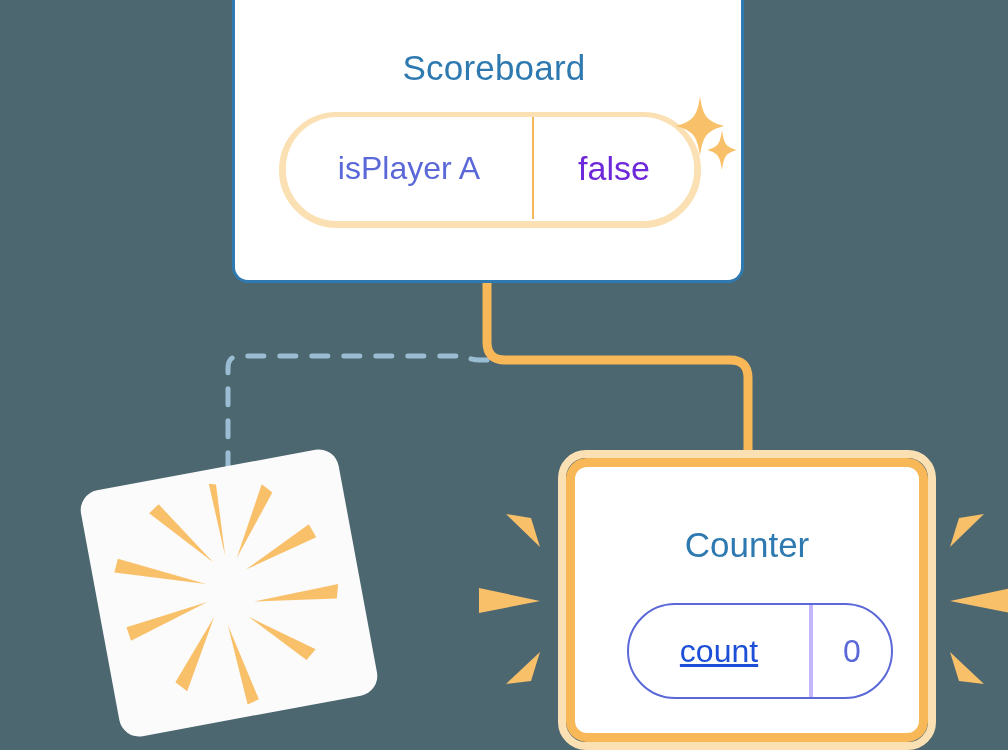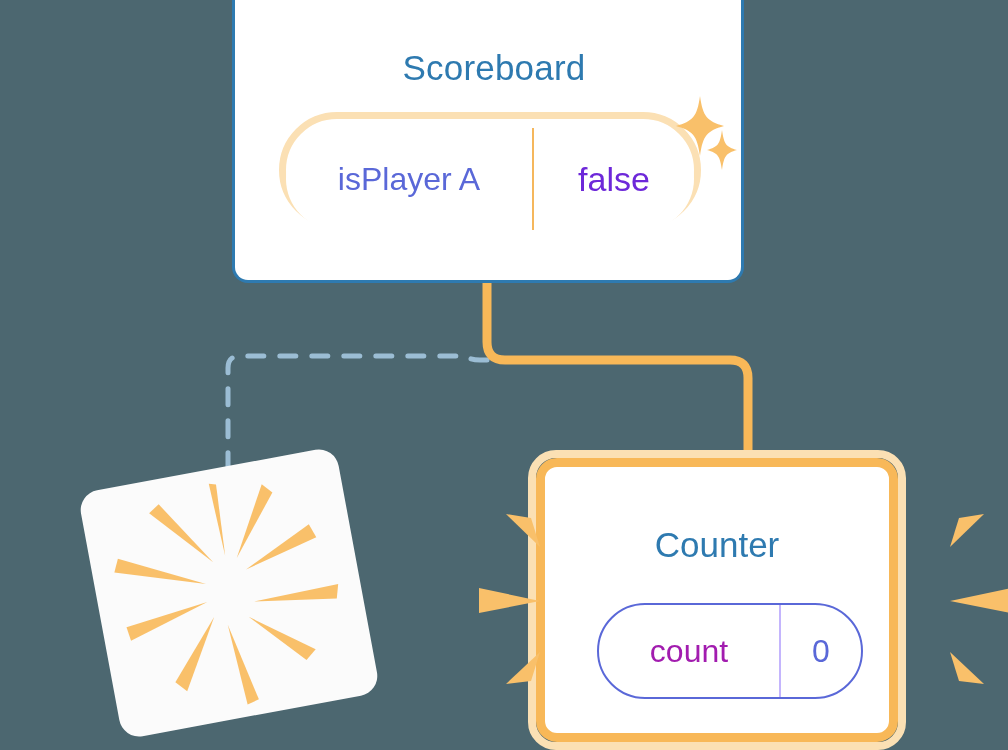--- a/index.html
+++ b/index.html
@@ -66,21 +66,21 @@
     position: absolute;
     left: 0; top: 0;
     width: 422px;
     height: 116px;
     border: 7px solid #fbe0b4;
     border-radius: 58px;
     box-sizing: border-box;
   }
   .pill-hl {
     position: absolute;
-    left: 7px; top: 16px;
+    left: 7px; top: 5px;
     width: 408px;
     height: 102px;
     border: 6px solid #f8b košt;
     border-radius: 51px;
     box-sizing: border-box;
   }
   .pill-hl {
     border-color: #f8b858;
     background: #ffffff;
     display: flex;
@@ -101,21 +101,21 @@
     align-items: center;
     justify-content: center;
     color: #6d28d9;
     font-size: 34px;
     font-weight: normal;
   }
 
   
   .card-counter {
     position: absolute;
-    left: 528px;
+    left: 558px;
     top: 450px;
     width: 326px;
     height: 300px;
     z-index: 4;
   }
   .counter-glow {
     position: absolute;
     left: 0; top: 0;
     width: 378px;
     height: 300px;
@@ -152,23 +152,24 @@
     background: #ffffff;
     box-sizing: border-box;
     display: flex;
     align-items: stretch;
   }
   .pill-plain .cell-key {
     flex: 0 0 180px;
     display: flex;
     align-items: center;
     justify-content: center;
-    border-right: 2px solid #c4b5fd;
-    color: #a21caf;
+    border-right: 4px solid #c4b5fd;
+    color: #1d4ed8;
     font-size: 32px;
+    text-decoration: underline;
   }
   .pill-plain .cell-val {
     flex: 1 1 auto;
     display: flex;
     align-items: center;
     justify-content: center;
     color: #5a68d8;
     font-size: 32px;
   }
 

